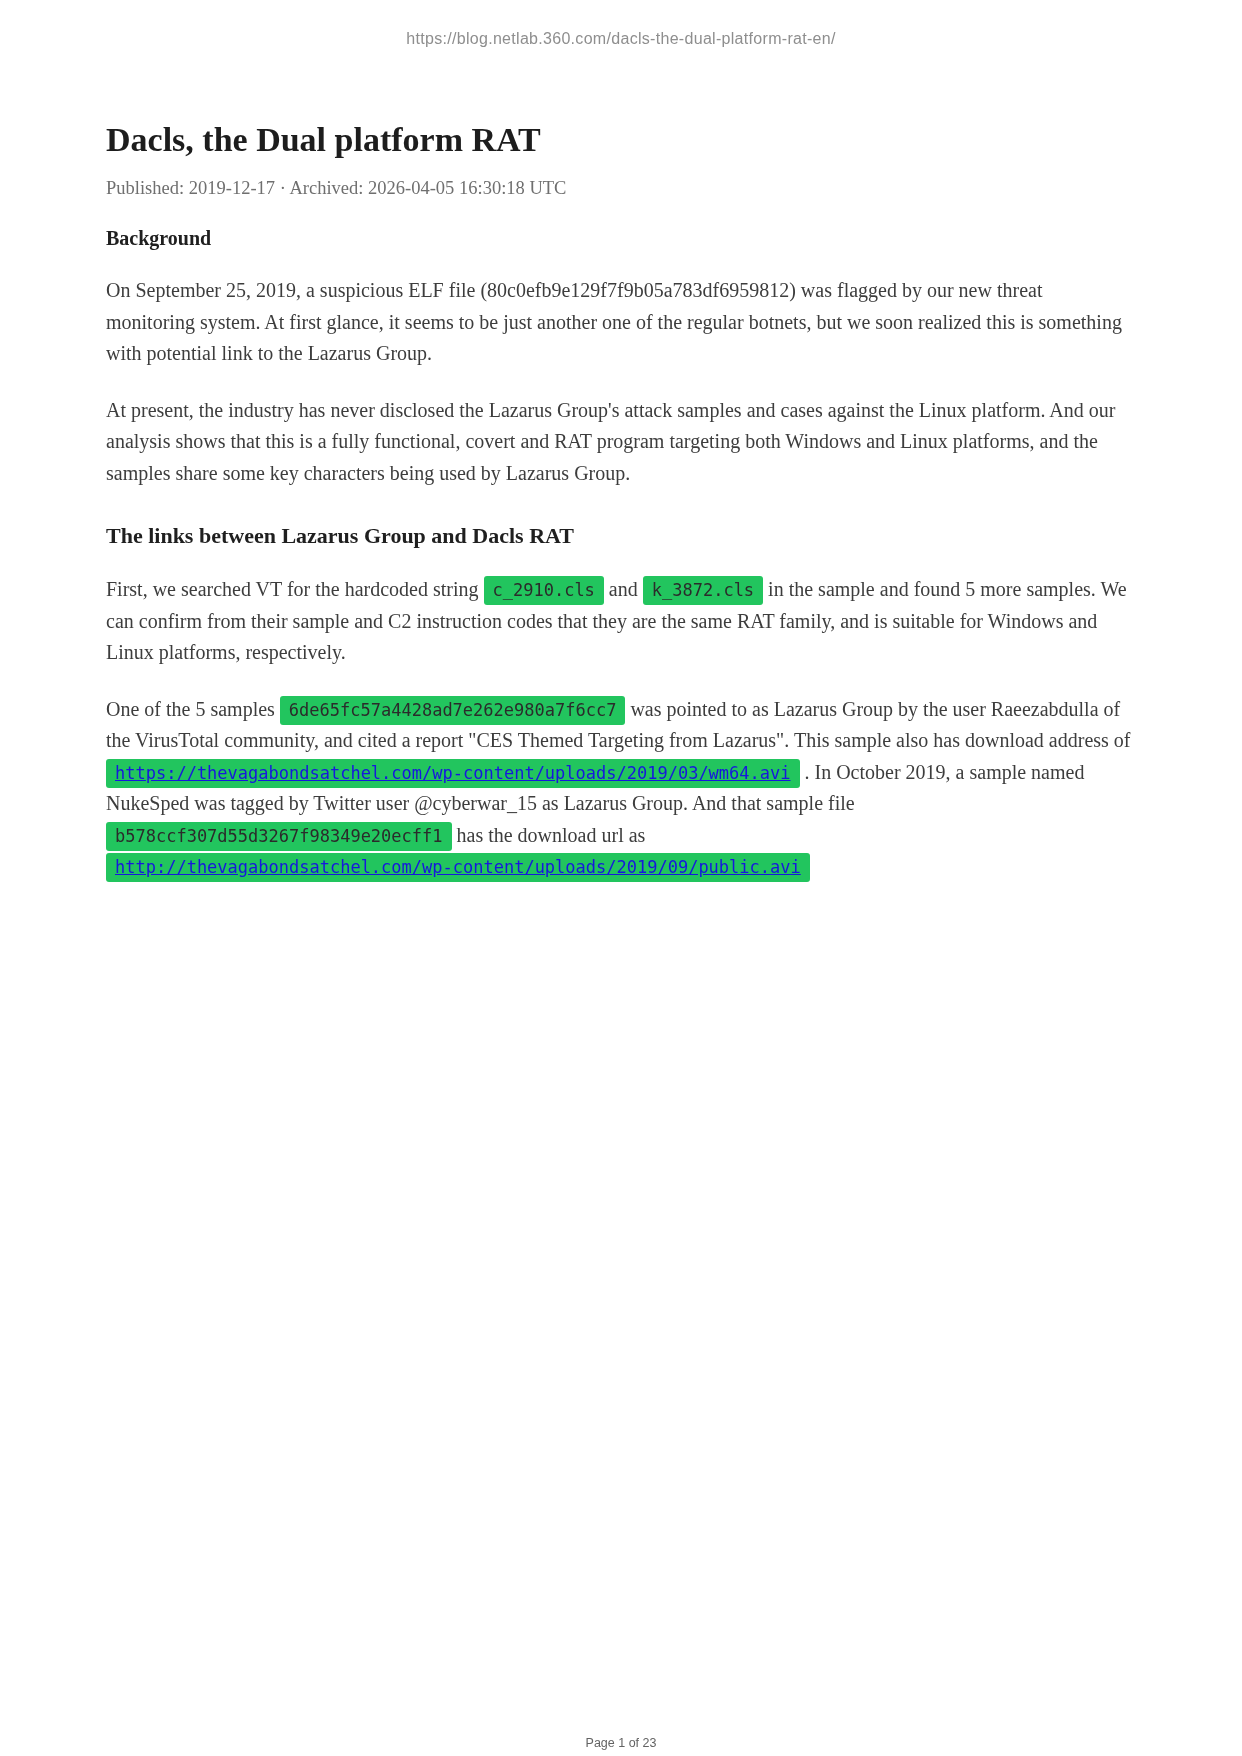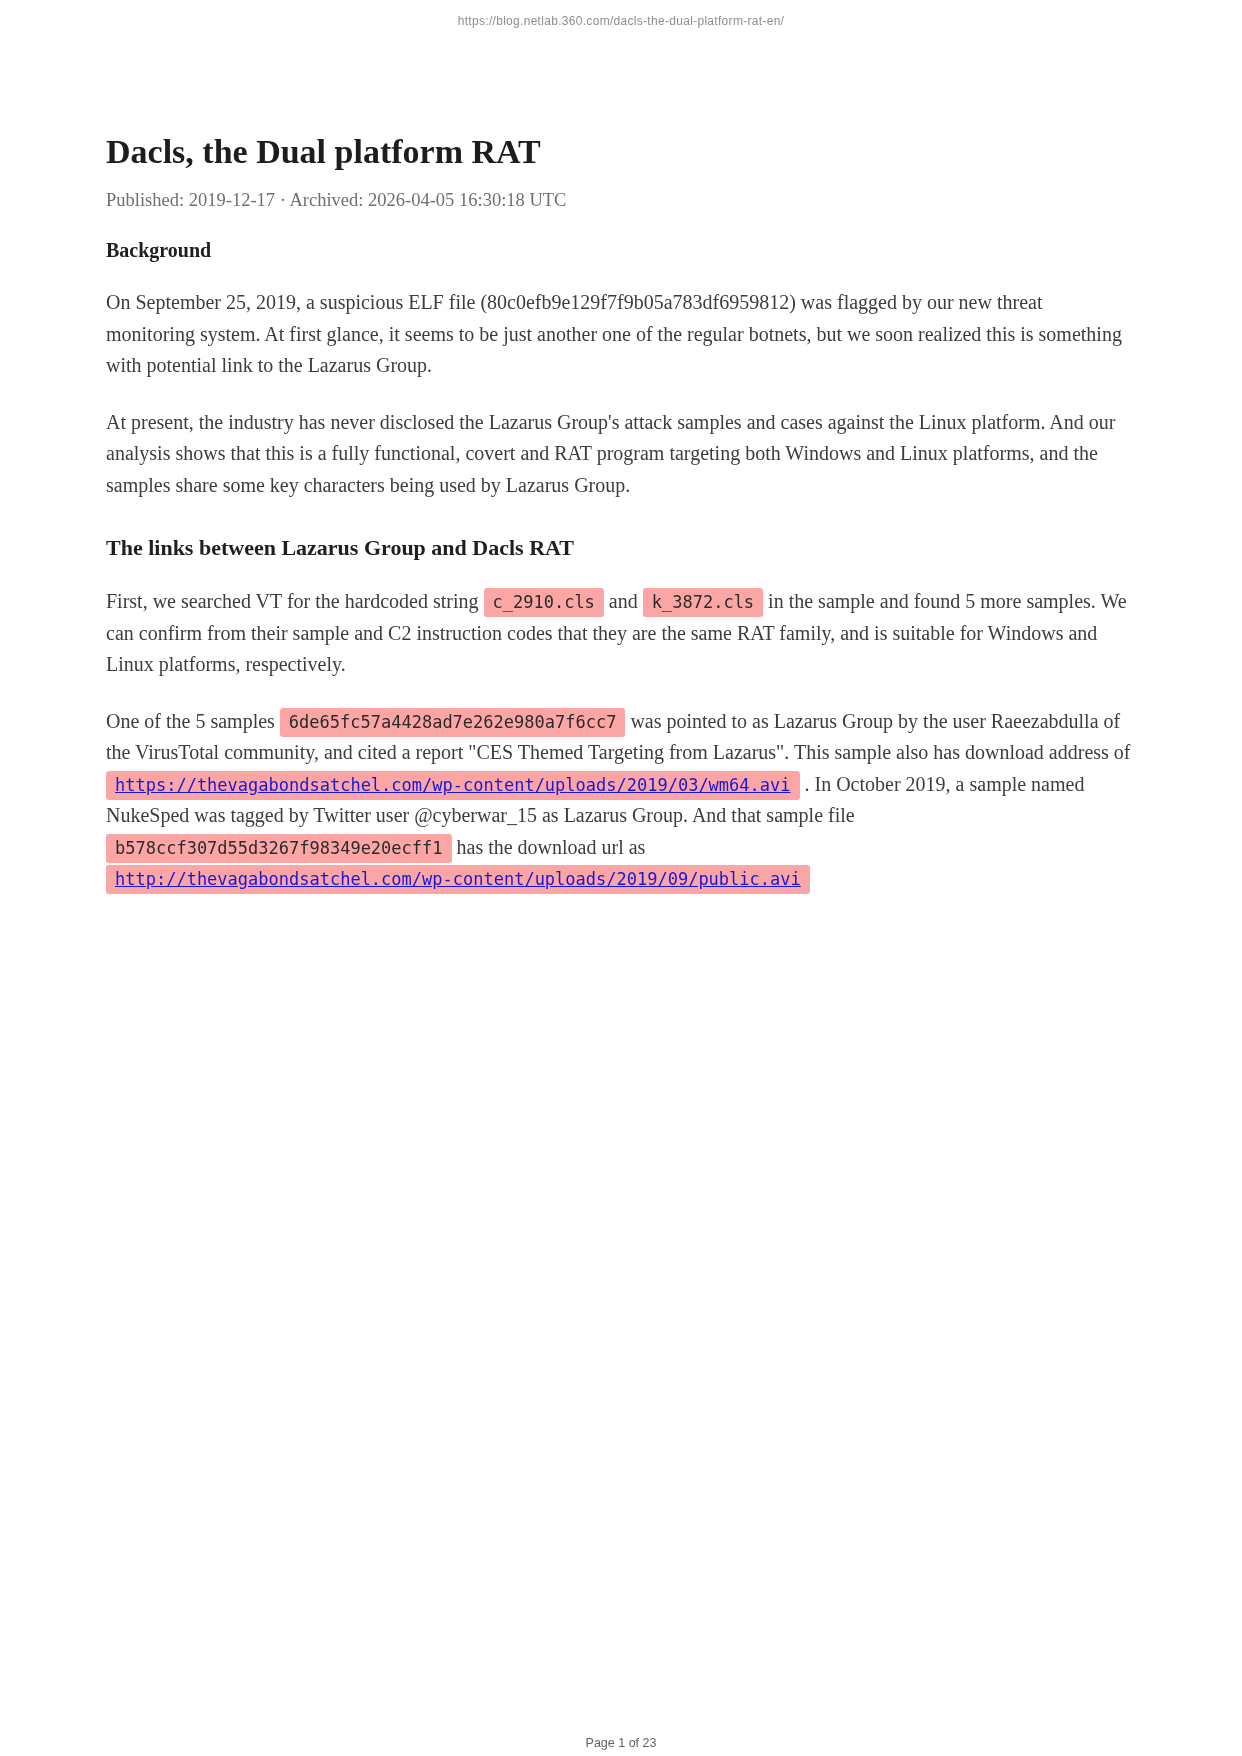--- a/index.html
+++ b/index.html
@@ -6,33 +6,33 @@
   html, body { background: #ffffff; }
   body {
     width: 1242px;
     height: 1756px;
     position: relative;
     font-family: "Liberation Serif", serif;
     overflow: hidden;
   }
   .page-url {
     text-align: center;
-    padding-top: 14px;
+    padding-top: 30px;
     font-family: "Liberation Sans", sans-serif;
-    font-size: 12px;
+    font-size: 16px;
     color: #8e8e8e;
     letter-spacing: 0.3px;
   }
   .content {
     width: 1030px;
     margin: 0 auto;
     color: #3d3d3d;
   }
   h1.article-title {
-    margin-top: 104px;
+    margin-top: 72px;
     font-size: 34px;
     line-height: 1.15;
     font-weight: 700;
     color: #1d1d1d;
   }
   .byline {
     margin-top: 27px;
     font-size: 19px;
     color: #6f6f6f;
   }
@@ -56,21 +56,21 @@
   p.body-paragraph {
     margin-top: 25px;
     font-size: 20px;
     line-height: 31.5px;
     color: #3d3d3d;
   }
   code.inline-code, a.inline-code {
     font-family: "DejaVu Sans Mono", monospace;
     font-size: 17px;
     line-height: 1;
-    background: #fca5a5;
+    background: #22c55e;
     color: #2b2b2b;
     padding: 4px 9px 5px 9px;
     border-radius: 3px;
     white-space: nowrap;
     text-align: center;
   }
   a.inline-code.code-link {
     color: #1717dd;
     text-decoration: underline;
     cursor: pointer;

